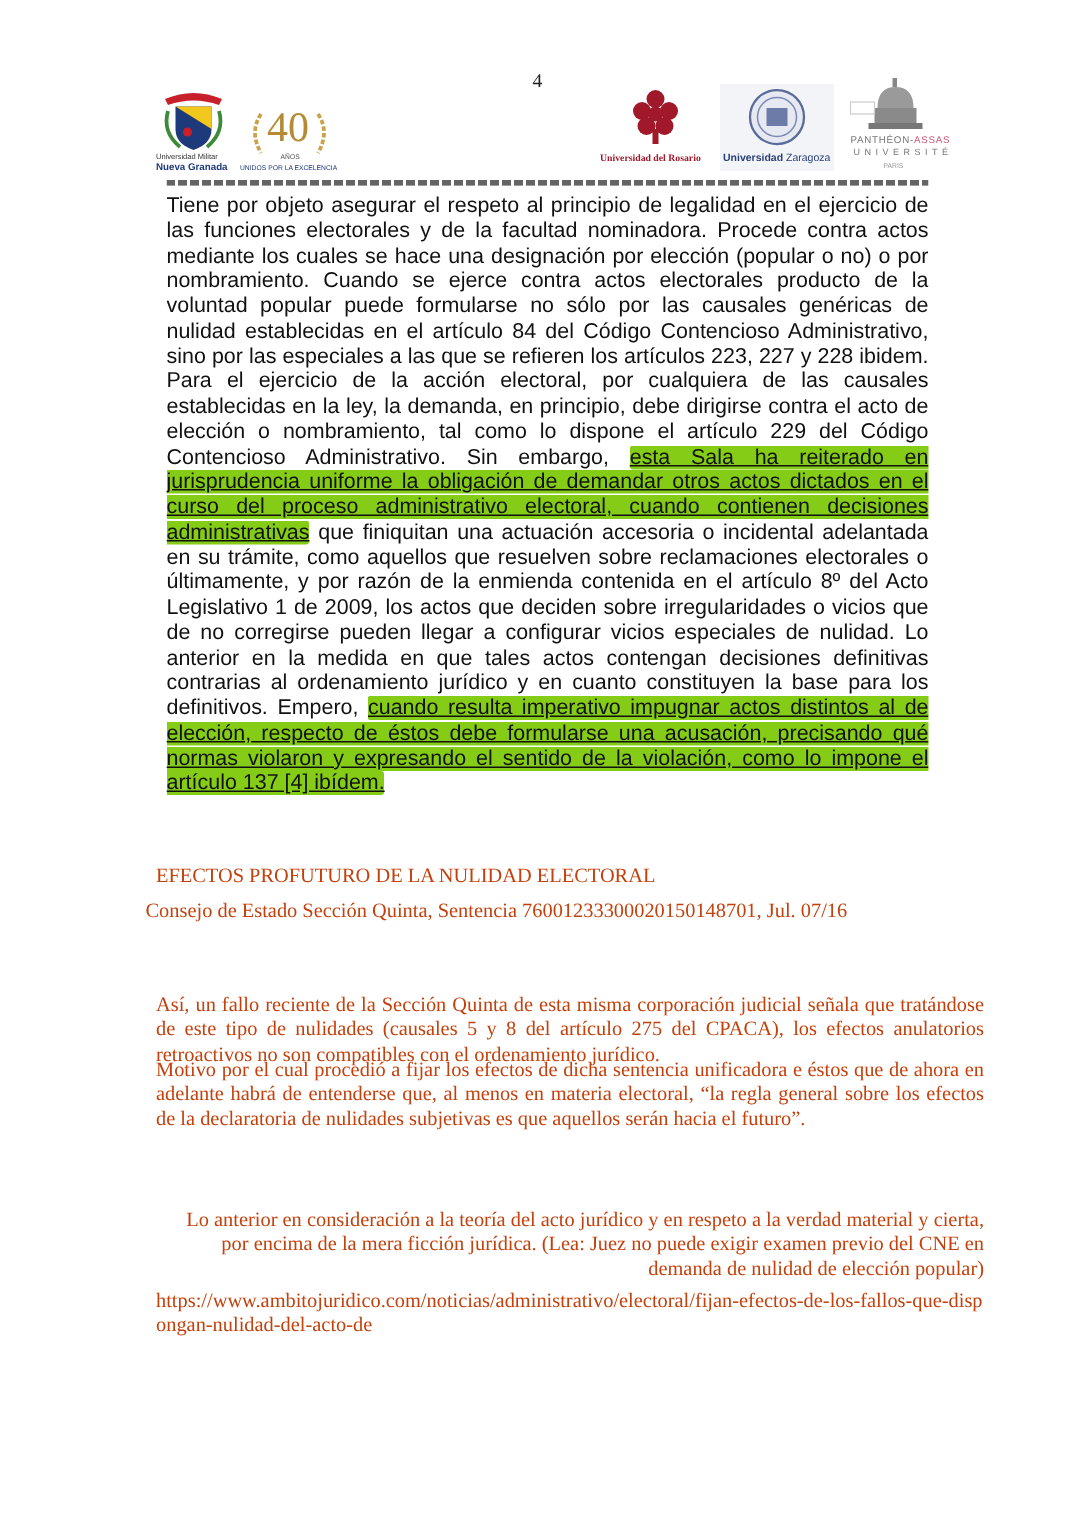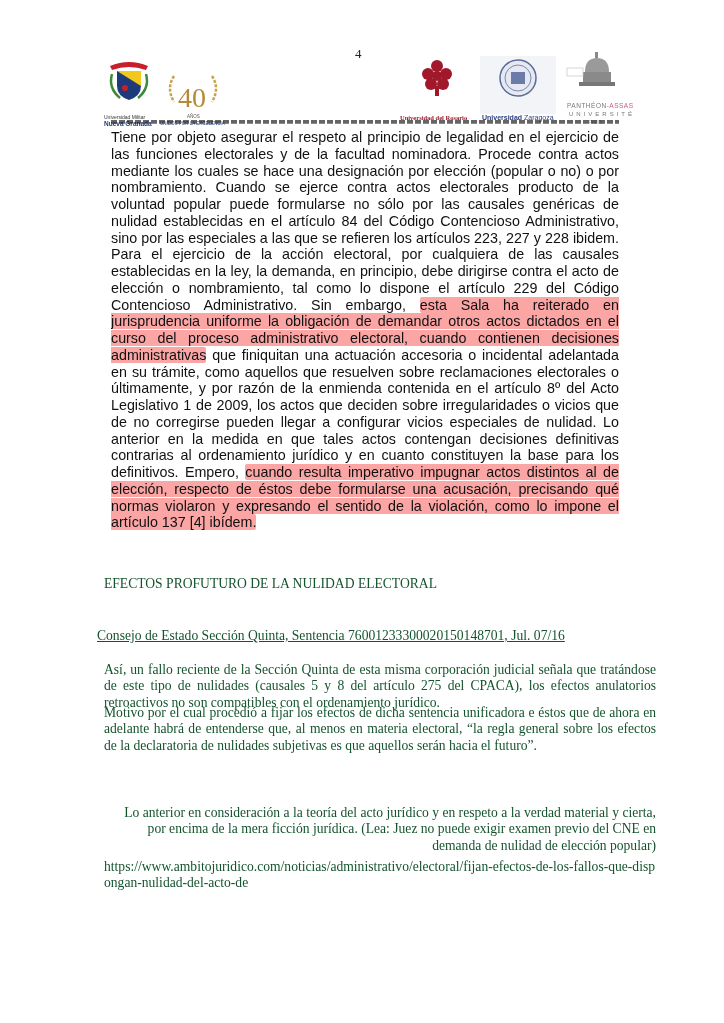--- a/index.html
+++ b/index.html
@@ -4,30 +4,30 @@
 <style>
   html, body { margin:0; padding:0; background:#ffffff; }
   body { width:724px; height:1023px; position:relative; overflow:hidden; }
   .page-number { position:absolute; top:46px; left:355px; font-family:"Liberation Serif", serif; font-size:13px; color:#222; }
   .logo { position:absolute; }
   .logo-umng { left:104px; top:60px; width:50px; height:58px; }
   .logo-40 { left:160px; top:72px; width:66px; height:46px; }
   .logo-rosario { left:398px; top:56px; width:78px; height:58px; }
   .logo-zaragoza { left:480px; top:56px; width:76px; height:58px; background:#f3f4f7; }
   .logo-assas { left:563px; top:52px; width:68px; height:62px; }
-  .logo-caption { font-family:"Liberation Sans", sans-serif; position:absolute; white-space:nowrap;margin-top:12px; }
+  .logo-caption { font-family:"Liberation Sans", sans-serif; position:absolute; white-space:nowrap; }
 
   .clip { position:absolute; left:111px; top:120px; width:508px; height:410px; overflow:hidden; font-family:"Liberation Sans", sans-serif; font-size:14.3px; line-height:16.75px; color:#111; text-align:justify; }
   .clip p { margin:0; }
   .clip .cutline { height:9px; margin-top:-3px; margin-bottom:3px; background: repeating-linear-gradient(90deg,#222 0 6px,transparent 6px 8px); opacity:.7; transform:scaleY(.5); }
-  .hl { background:#fca5a5; border-radius:2px; }
+  .hl { background:#84cc16; border-radius:2px;text-decoration:underline; }
 
-  .doc { position:absolute; font-family:"Liberation Serif", serif; color:#14532d; font-size:13.6px; line-height:16.3px; }
+  .doc { position:absolute; font-family:"Liberation Serif", serif; color:#c2410c; font-size:13.6px; line-height:16.3px; }
   .heading { left:104px; top:576px; }
-  .citation { left:97px; top:628px;text-decoration:underline; }
+  .citation { left:97px; top:599px; }
   .para { left:104px; width:552px; text-align:justify; }
   .p1 { top:662px; }
   .p2 { top:705px; }
   .p3 { top:805px; text-align:right; }
   .url { left:104px; top:843px; width:552px; }
 </style>
 </head>
 <body>
 
 <div class="page-number">4</div>

